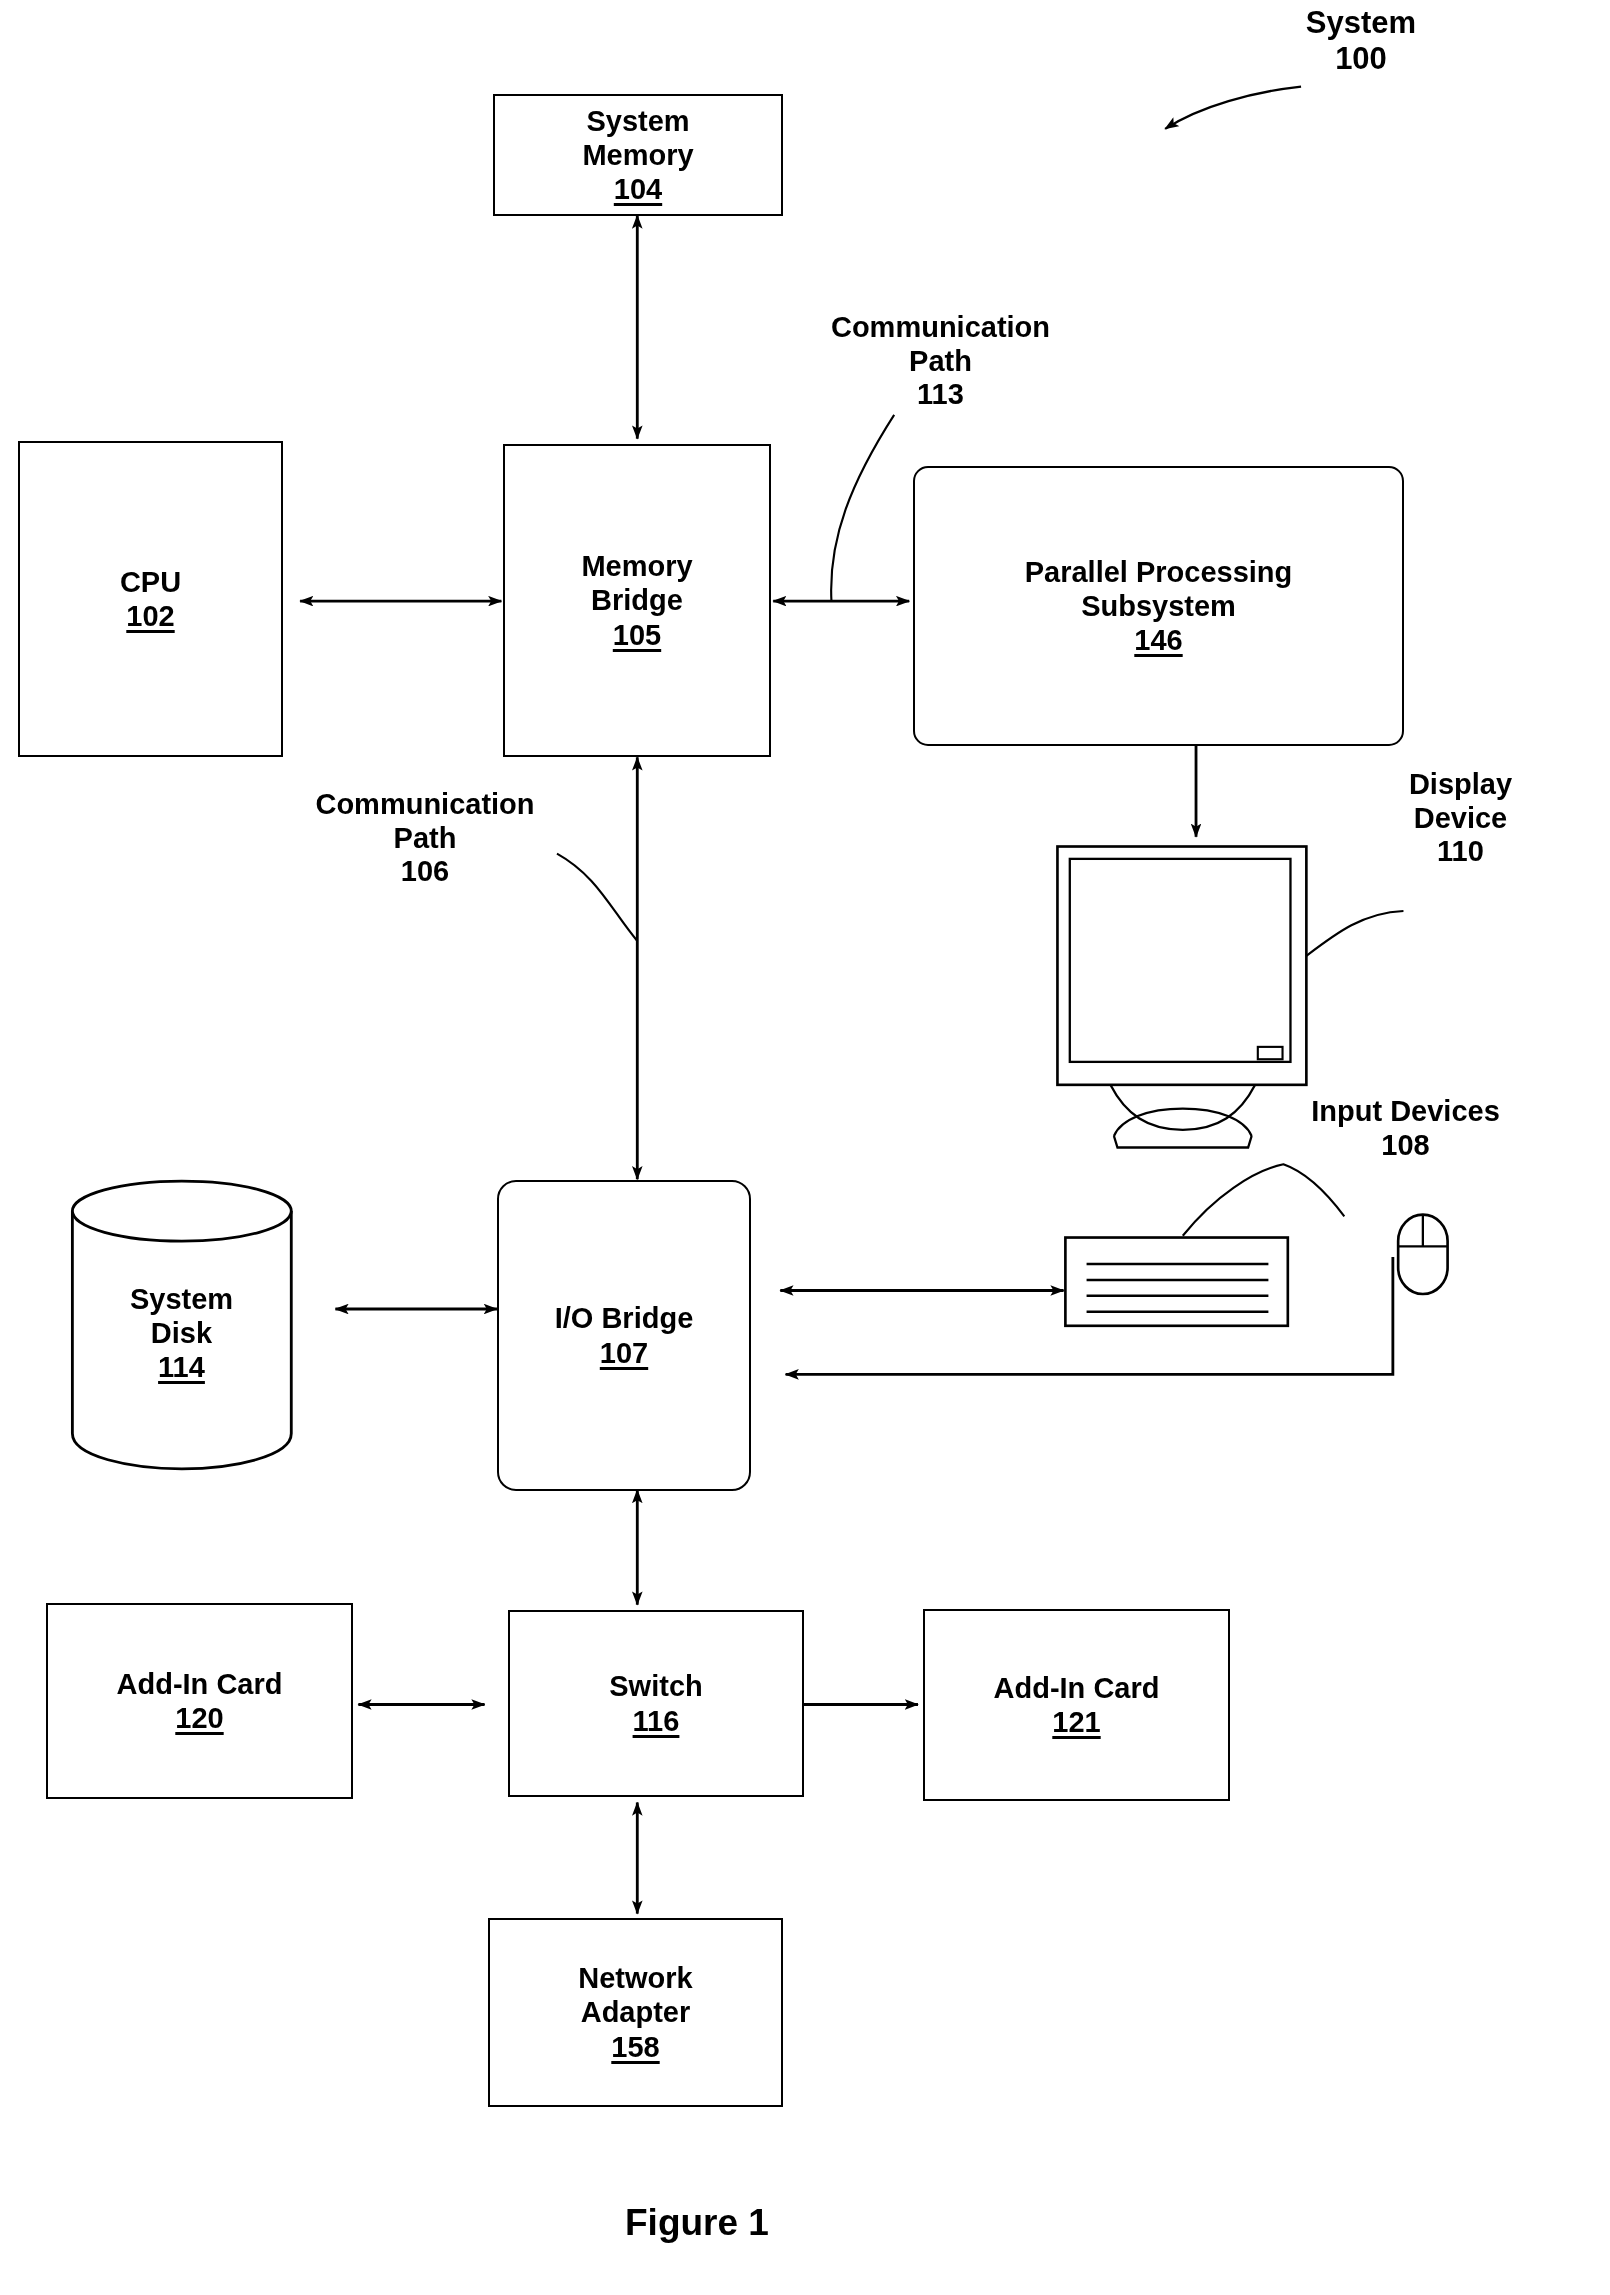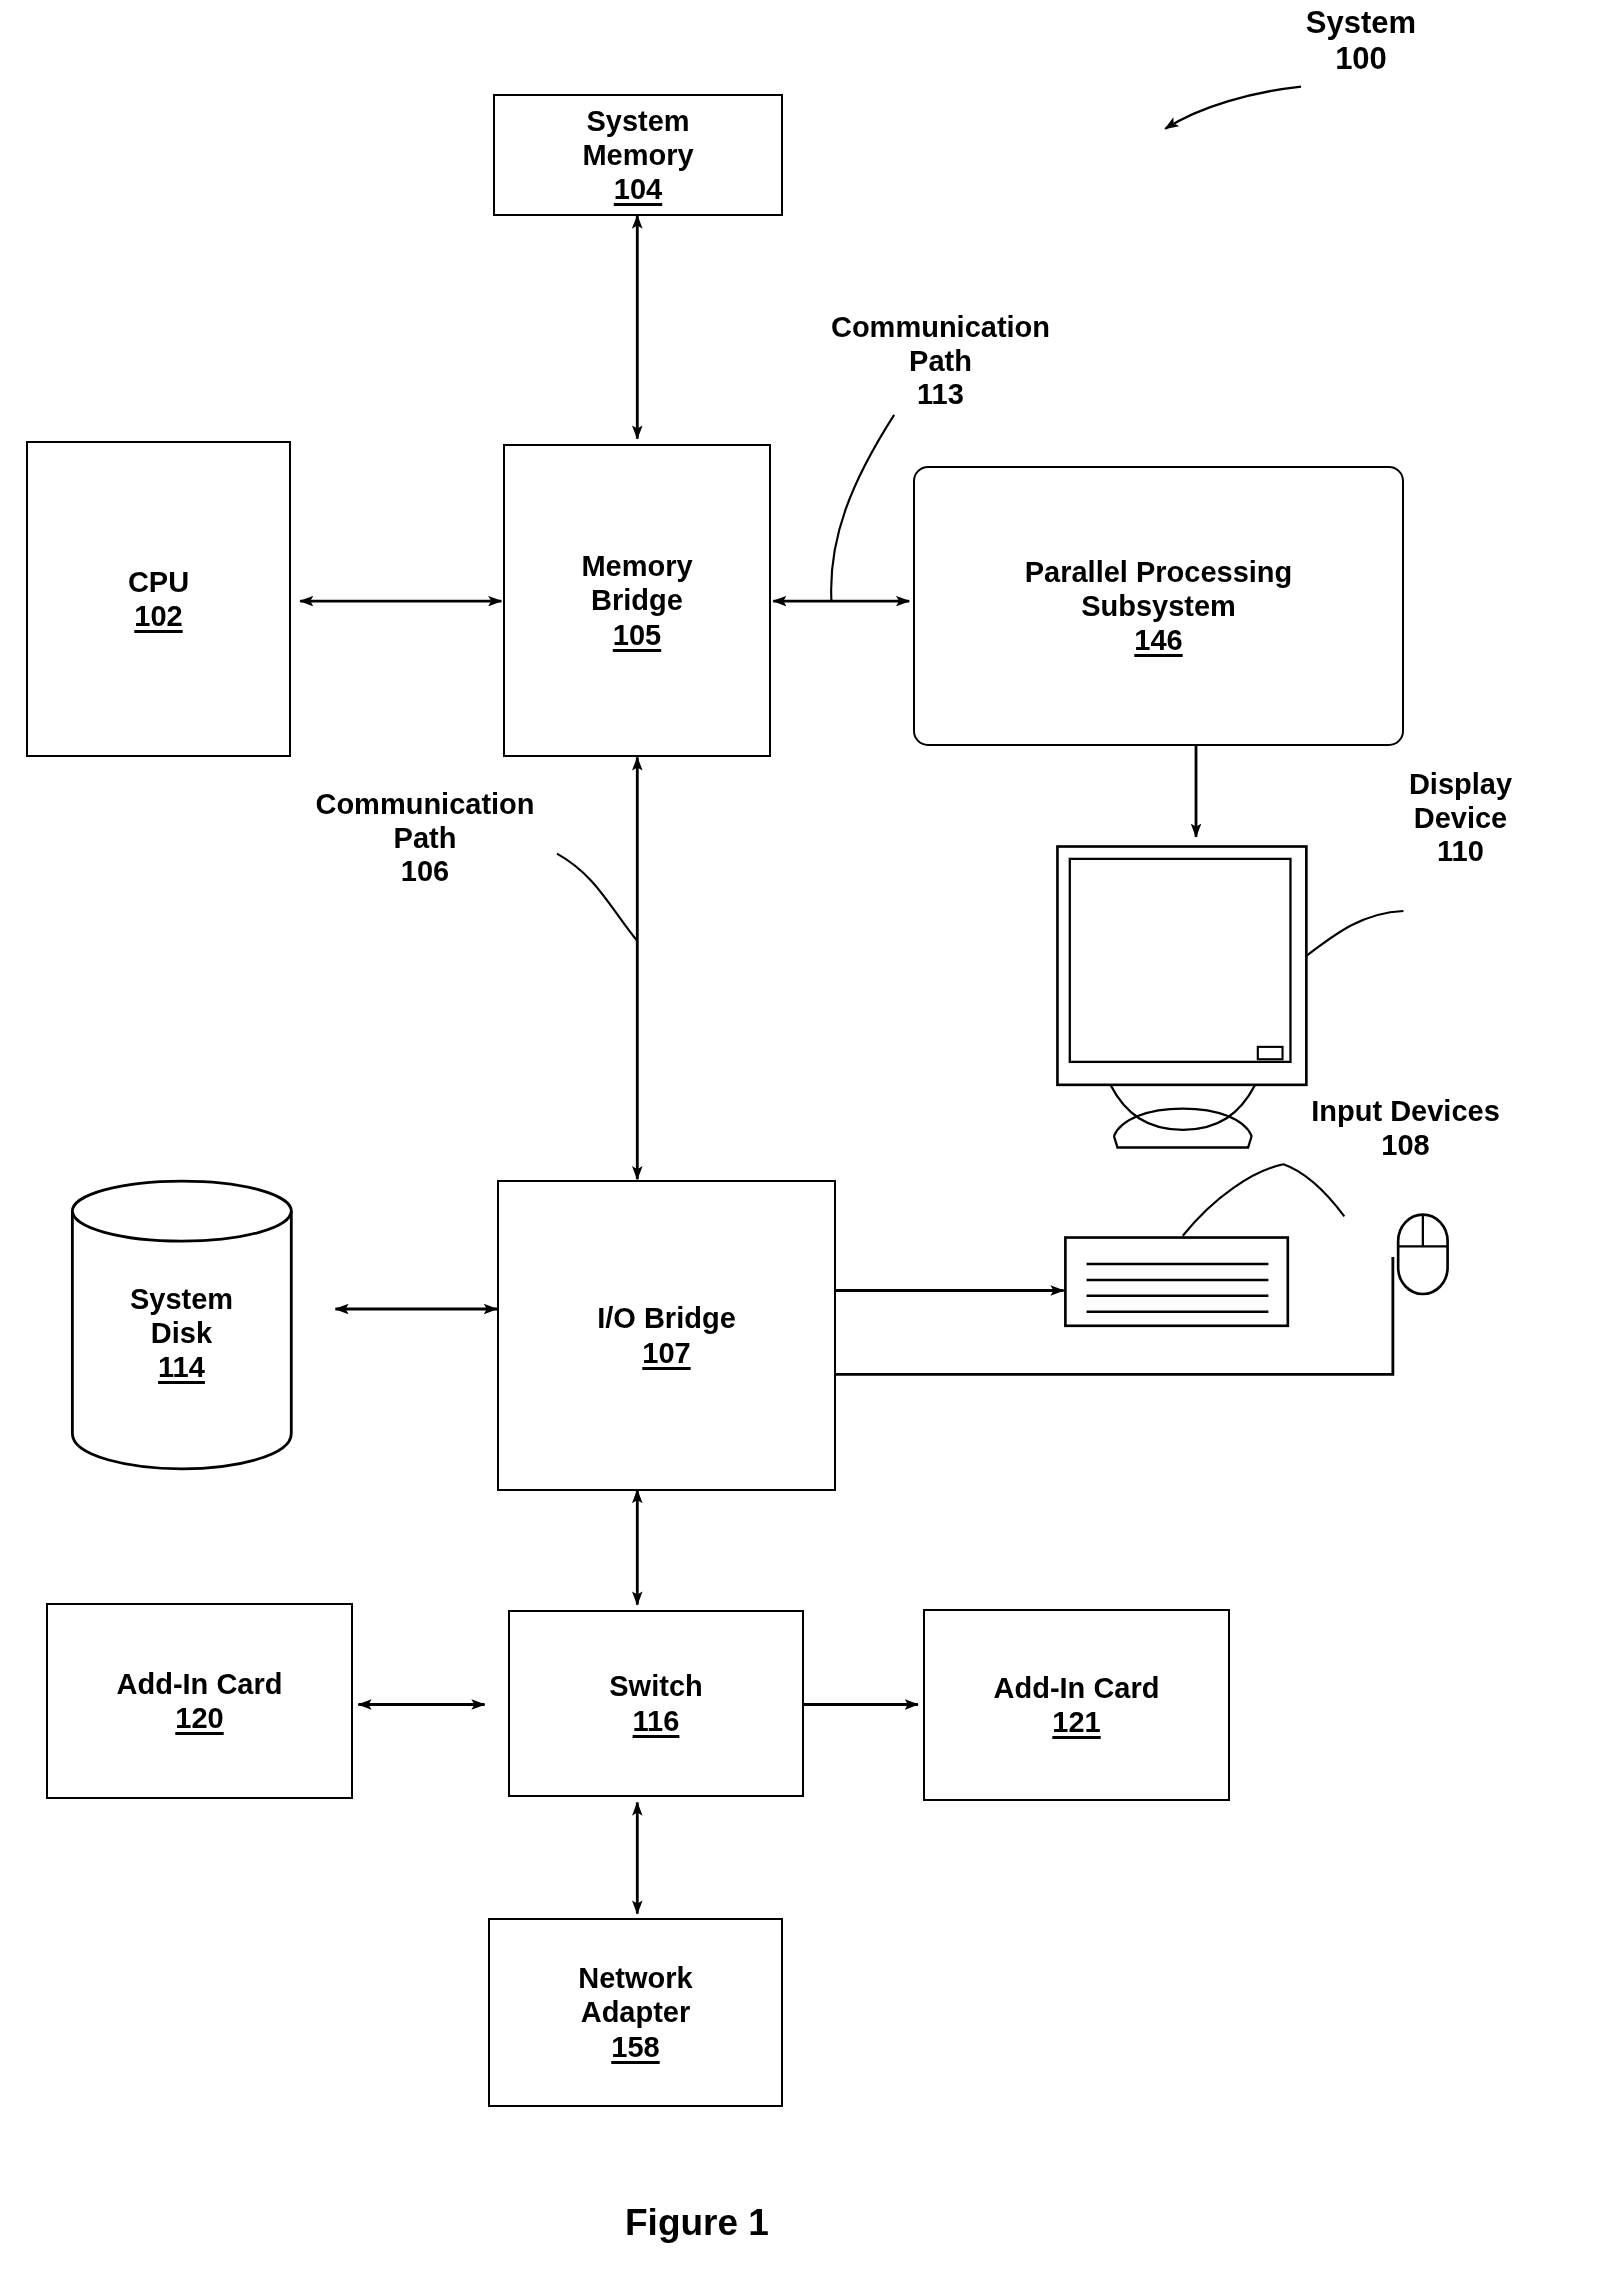--- a/index.html
+++ b/index.html
@@ -161,21 +161,21 @@
       <ellipse cx="206" cy="1372" rx="124" ry="34" fill="#fff"></ellipse>
     </g>
   </svg>
 
   <div class="node" style="left:493px; top:94px; width:290px; height:122px; font-size:29px;">
     <span class="ln">System</span>
     <span class="ln">Memory</span>
     <span class="ref">104</span>
   </div>
 
-  <div class="node" style="left:26px; top:441px; width:265px; height:316px; font-size:29px;">
+  <div class="node" style="left:18px; top:441px; width:265px; height:316px; font-size:29px;">
     <span class="ln">CPU</span>
     <span class="ref">102</span>
   </div>
 
   <div class="node" style="left:503px; top:444px; width:268px; height:313px; font-size:29px;">
     <span class="ln">Memory</span>
     <span class="ln">Bridge</span>
     <span class="ref">105</span>
   </div>
 
@@ -186,21 +186,21 @@
   </div>
 
   <div style="position:absolute; left:72px; top:1236px; width:219px; height:194px; z-index:6;
               display:flex; flex-direction:column; align-items:center; justify-content:center;
               font-size:29px; font-weight:bold; line-height:1.18; text-align:center;">
     <span class="ln">System</span>
     <span class="ln">Disk</span>
     <span style="text-decoration:underline; text-underline-offset:3.5px; text-decoration-thickness:2.6px;">114</span>
   </div>
 
-  <div class="node" style="left:497px; top:1180px; width:339px; height:311px; font-size:29px;">
+  <div class="node" style="left:497px; top:1180px; width:254px; height:311px; font-size:29px;border-radius:19px;">
     <span class="ln">I/O Bridge</span>
     <span class="ref">107</span>
   </div>
 
   <div class="node" style="left:46px; top:1603px; width:307px; height:196px; font-size:29px;">
     <span class="ln">Add-In Card</span>
     <span class="ref">120</span>
   </div>
 
   <div class="node" style="left:490px; top:1610px; width:296px; height:187px; font-size:29px;margin-left:18px;">

